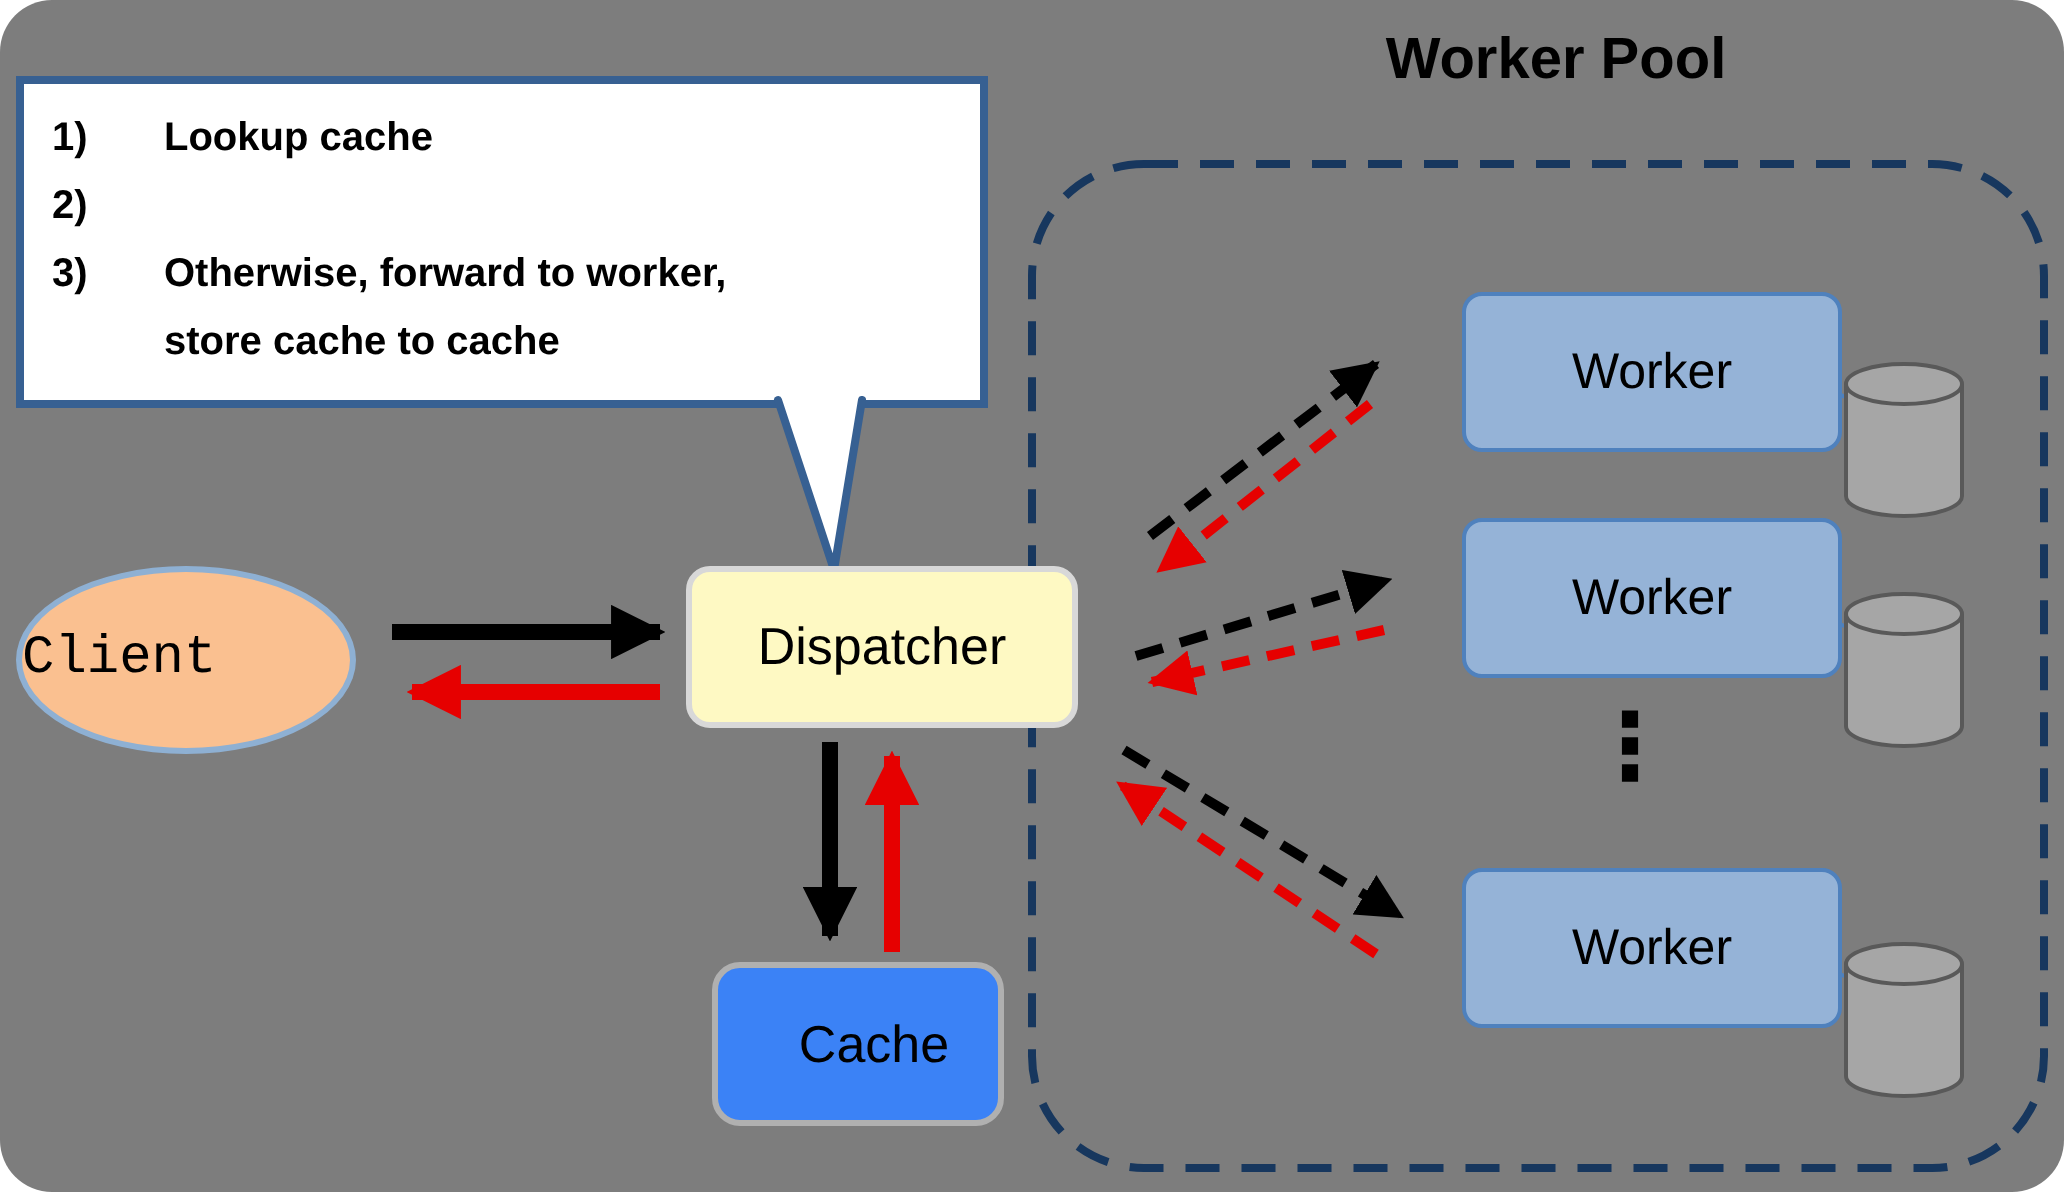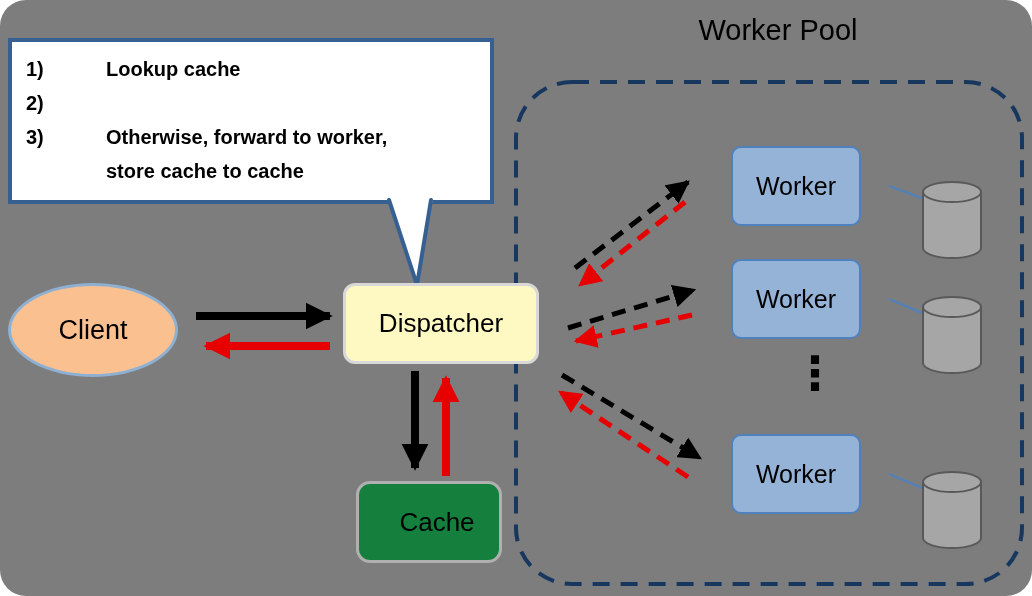--- a/index.html
+++ b/index.html
@@ -5,40 +5,40 @@
   html,body{margin:0;padding:0;background:#ffffff;}
   body{font-family:"Liberation Sans","DejaVu Sans",sans-serif;color:#000;}
   .canvas{position:relative;width:1032px;height:596px;background:#7d7d7d;overflow:hidden;border-radius:26px;}
 
   
   .callout{position:absolute;left:8px;top:38px;width:486px;height:166px;background:#ffffff;
            border:4px solid #376092;box-sizing:border-box;padding:10px 10px 0 14px;
            font-weight:bold;font-size:20px;}
   .callout-row{display:flex;line-height:34px;}
   .callout-num{width:56px;flex:none;}
-  .callout-text{flex:1;white-space:pre-line;margin-left:24px;}
+  .callout-text{flex:1;white-space:pre-line;}
 
   
   .pool-title{position:absolute;left:600px;top:14px;width:356px;text-align:center;
-              font-size:29px;font-weight:normal;}
-  .worker{position:absolute;left:731px;width:130px;height:80px;background:#95b3d7;
+              font-size:29px;font-weight:bold;}
+  .worker{position:absolute;left:731px;width:190px;height:80px;background:#95b3d7;
           border:2px solid #4f81bd;border-radius:10px;display:flex;align-items:center;
           justify-content:center;font-size:25px;box-sizing:border-box;}
   .worker.w1{top:146px;} .worker.w2{top:259px;} .worker.w3{top:434px;}
   .ellipsis{position:absolute;left:792px;top:346px;width:40px;text-align:center;
             font-size:46px;font-weight:bold;line-height:1.2;}
 
   
   .client{position:absolute;left:8px;top:283px;width:170px;height:94px;background:#fac090;
           border:3px solid #8eb0d3;border-radius:50%;display:flex;align-items:center;
-          justify-content:center;font-size:27px;box-sizing:border-box;}
+          font-size:27px;box-sizing:border-box;font-family:Liberation Mono, monospace;}
   .dispatcher{position:absolute;left:343px;top:283px;width:196px;height:81px;background:#fef9c3;
           border:3px solid #d8d8d8;border-radius:12px;display:flex;align-items:center;
           justify-content:center;font-size:26px;box-sizing:border-box;}
-  .cache{position:absolute;left:356px;top:481px;width:146px;height:82px;background:#15803d;
+  .cache{position:absolute;left:356px;top:481px;width:146px;height:82px;background:#3b82f6;
           border:3px solid #b0b0b0;border-radius:14px;display:flex;align-items:center;
           justify-content:center;font-size:26px;box-sizing:border-box;padding-left:16px;}
 
   .overlay{position:absolute;left:0;top:0;width:1032px;height:596px;pointer-events:none;}
 </style>
 </head>
 <body>
 
 <div class="canvas">
 

